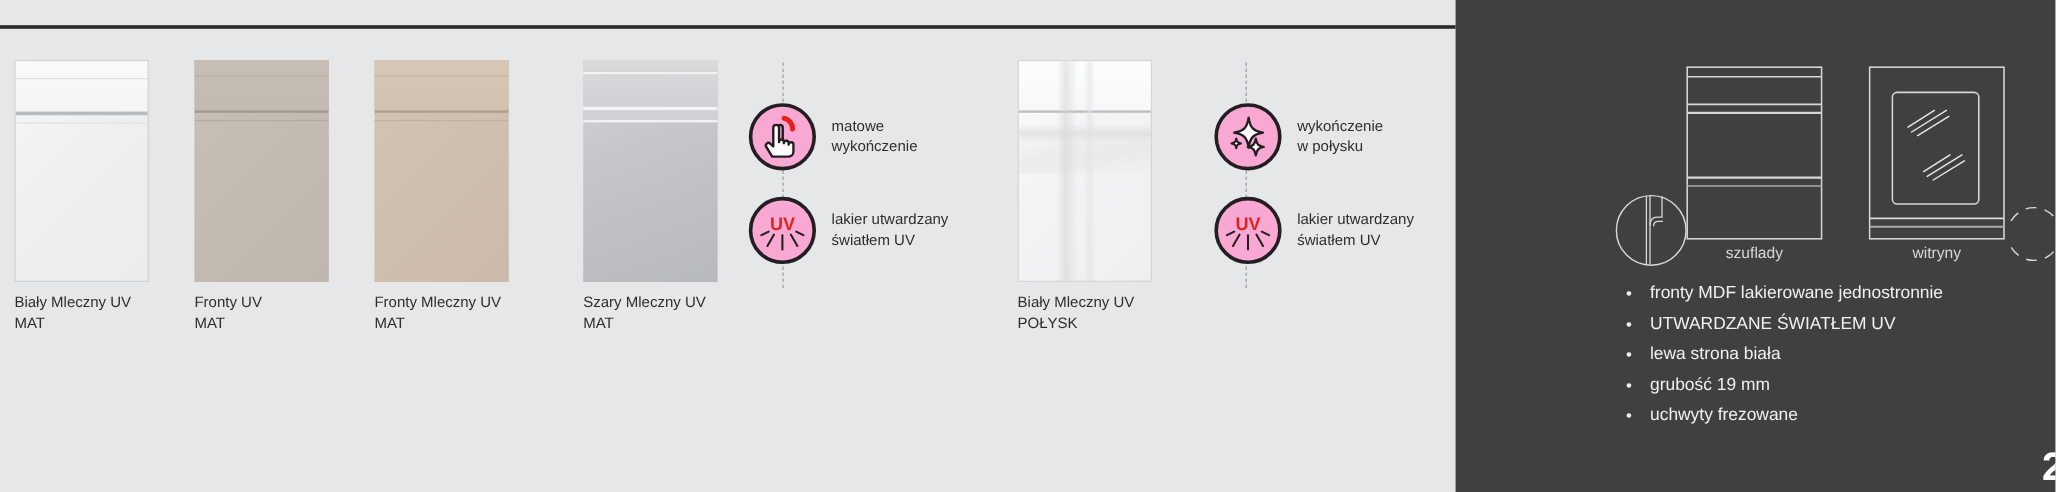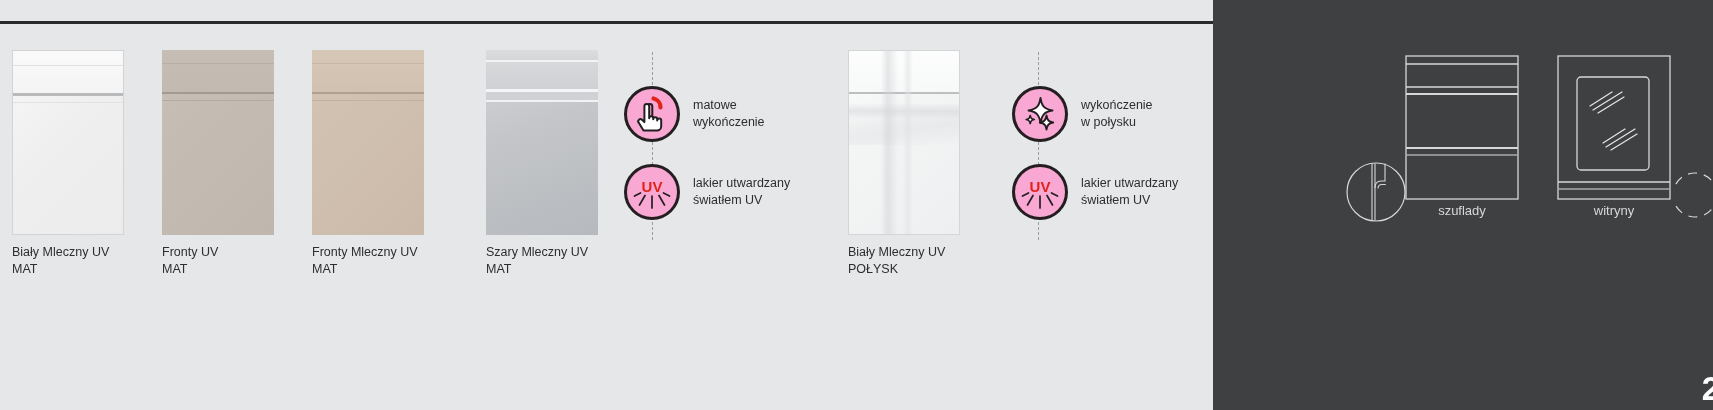--- a/index.html
+++ b/index.html
@@ -478,17 +478,24 @@
         <div class="dia-label">witryny</div>
       </div>
 
       <div class="corner-arc">
         <svg width="56" height="56" viewBox="0 0 56 56">
           <circle cx="20" cy="28" r="22" stroke="#d6d7d8" stroke-width="1.2" fill="none" stroke-dasharray="9 7"></circle>
         </svg>
       </div>
     </div>
 
+    <ul class="bullets">
+      <li>fronty MDF lakierowane jednostronnie</li>
+      <li>UTWARDZANE ŚWIATŁEM UV</li>
+      <li>lewa strona biała</li>
+      <li>grubość 19 mm</li>
+      <li>uchwyty frezowane</li>
+    </ul>
 
     <div class="page-num">2</div>
   </div>
 
 </div>
 
 </body></html>

